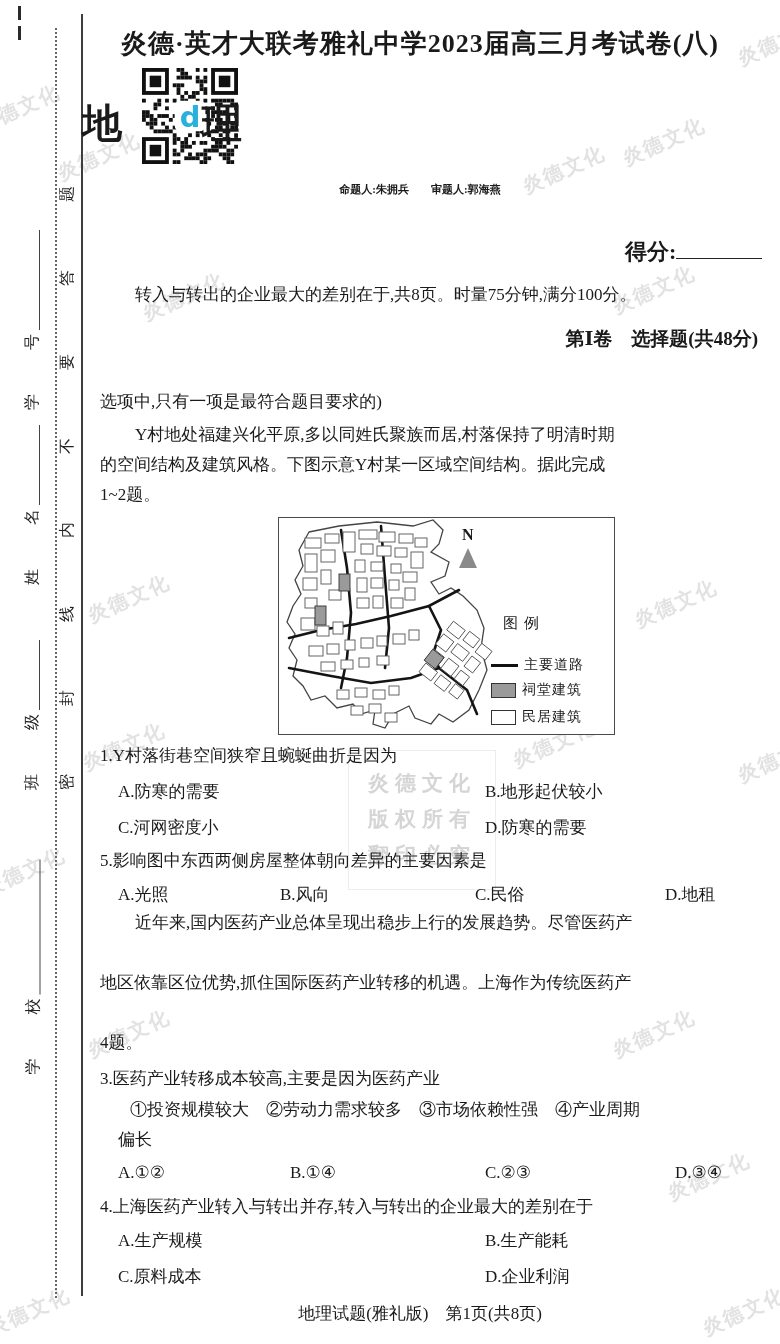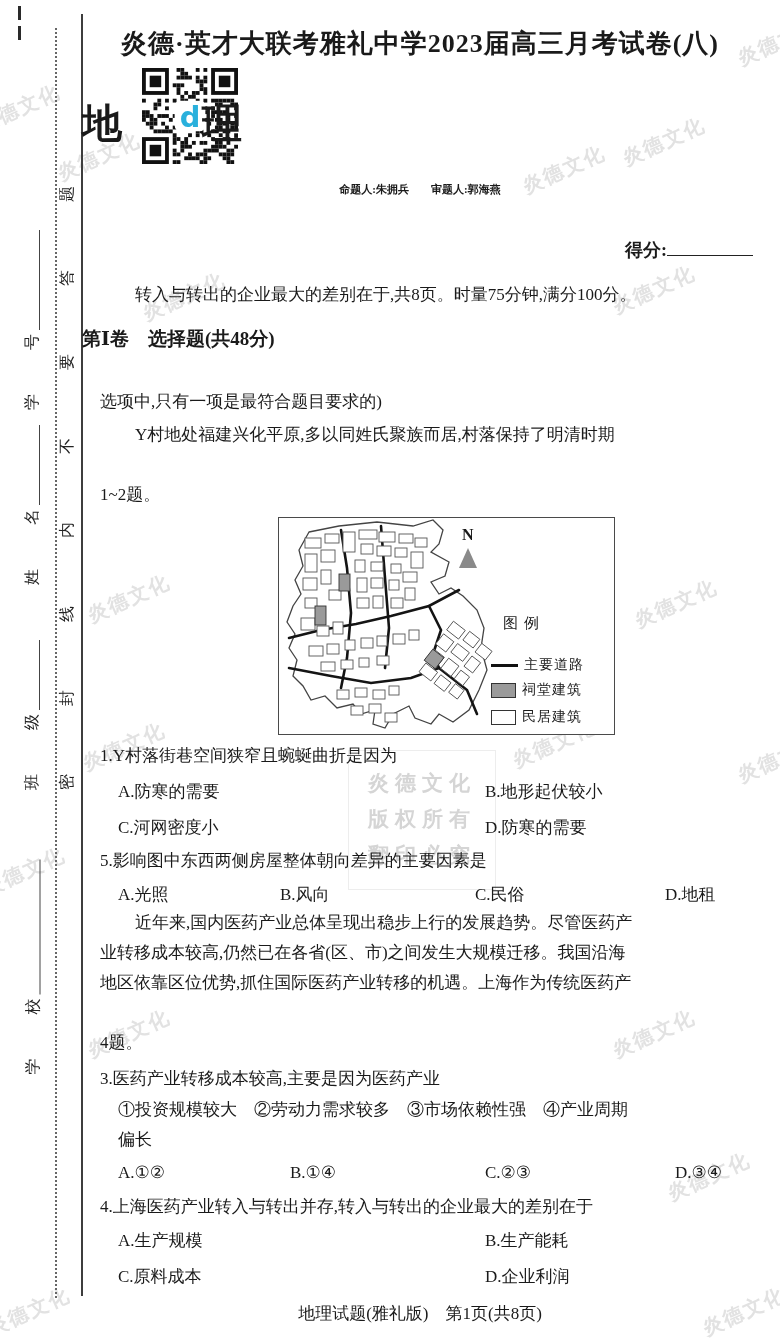--- a/index.html
+++ b/index.html
@@ -2,21 +2,21 @@
 <html><head>
 <meta charset="utf-8">
 <style>
   html,body{margin:0;padding:0;background:#ffffff;}
   .page{
     position:relative;width:780px;height:1344px;background:#fff;overflow:hidden;
     font-family:"Liberation Serif","DejaVu Serif",serif;color:#1a1a1a;
   }
   .ln{position:absolute;white-space:nowrap;font-size:17px;line-height:1.3;}
   .bold{font-weight:bold;}
-  .center-col{position:absolute;left:82px;width:676px;text-align:left;white-space:nowrap;}
+  .center-col{position:absolute;left:82px;width:676px;text-align:right;white-space:nowrap;}
   
   .vline-dotted{position:absolute;left:55px;top:28px;height:1270px;border-left:2px dotted #666;}
   .vline-solid{position:absolute;left:81px;top:14px;height:1282px;border-left:2px solid #3d3d3d;}
   .cropmark{position:absolute;width:3px;height:14px;background:#2a2a2a;}
   .rot-field{
     position:absolute;height:20px;display:flex;align-items:flex-end;
     transform:rotate(-90deg);font-size:16px;color:#222;letter-spacing:14px;
   }
   .rot-field .blank{flex:1;border-bottom:1.5px solid #444;margin-bottom:3px;margin-left:-10px;}
   .rot-seal{
@@ -29,21 +29,21 @@
   .wm-center{position:absolute;left:348px;top:750px;width:146px;border:1px solid #ededed;
       text-align:center;padding:10px 0 12px 0;z-index:0;}
   .wm-center div{color:#d5d5d5;font-size:21px;font-weight:bold;letter-spacing:6px;margin:8px 0;}
   
   .exam-title{position:absolute;left:82px;top:26px;width:676px;text-align:center;
       font-size:26px;font-weight:bold;letter-spacing:1px;}
   .subject{position:absolute;left:82px;top:96px;width:676px;
       font-size:40px;font-weight:bold;}
   .authors{position:absolute;left:82px;top:182px;width:676px;text-align:center;
       font-size:11px;font-weight:bold;}
-  .score{position:absolute;left:625px;top:237px;font-size:18px;font-weight:bold;}
+  .score{position:absolute;left:625px;top:237px;font-size:22px;font-weight:bold;}
   .score .blank{display:inline-block;width:86px;border-bottom:1.5px solid #222;height:18px;}
   .qr{position:absolute;left:142px;top:68px;width:96px;height:96px;}
   
   .figure-box{position:absolute;left:278px;top:517px;width:335px;height:216px;
       border:1px solid #4a4a4a;background:#fff;z-index:1;}
   .north-label{position:absolute;left:183px;top:8px;font-size:16px;font-weight:bold;}
   .north-tri{position:absolute;left:180px;top:30px;width:0;height:0;
       border-left:9px solid transparent;border-right:9px solid transparent;
       border-bottom:20px solid #8a8a8a;}
   .legend-title{position:absolute;left:224px;top:96px;font-size:15px;letter-spacing:6px;}
@@ -323,20 +323,21 @@
   <div class="score">
     <span>得分:</span><span class="blank"></span>
   </div>
 
   <div class="ln" style="left:135px;top:284px">转入与转出的企业最大的差别在于,共8页。时量75分钟,满分100分。</div>
 
   <div class="center-col bold" style="top:326px;font-size:19px">第Ⅰ卷　选择题(共48分)</div>
   <div class="ln" style="left:135px;top:424px">Y村地处福建兴化平原,多以同姓氏聚族而居,村落保持了明清时期</div>
 
   <div class="ln" style="left:100px;top:391px">选项中,只有一项是最符合题目要求的)</div>
+  <div class="ln" style="left:100px;top:454px">的空间结构及建筑风格。下图示意Y村某一区域空间结构。据此完成</div>
   <div class="ln" style="left:100px;top:484px">1~2题。</div>
 
   <div class="figure-box">
     <svg width="212" height="214" viewBox="0 0 212 214" style="position:absolute;left:2px;top:0">
 
       <path d="M28,14 L58,8 L96,4 L132,8 L152,2 L162,12 L158,26 L150,34 L168,44 L164,58 L150,64
                L158,76 L170,70 L182,78 L196,92 L203,110 L200,130 L206,152 L198,172 L188,192
                L172,204 L158,196 L150,206 L134,200 L128,188 L112,196 L104,210 L92,206 L94,192
                L80,196 L72,186 L56,190 L44,178 L30,182 L22,168 L12,158 L16,142 L8,130 L14,116
                L6,104 L12,88 L20,76 L14,62 L22,48 L18,32 Z" fill="none" stroke="#444" stroke-width="1.3"></path>
@@ -445,26 +446,25 @@
   <span class="ln" style="left:118px;top:817px">C.河网密度小</span>
   <span class="ln" style="left:485px;top:817px">D.防寒的需要</span>
 
   <div class="ln" style="left:100px;top:850px">5.影响图中东西两侧房屋整体朝向差异的主要因素是</div>
   <span class="ln" style="left:118px;top:884px">A.光照</span>
   <span class="ln" style="left:280px;top:884px">B.风向</span>
   <span class="ln" style="left:475px;top:884px">C.民俗</span>
   <span class="ln" style="left:665px;top:884px">D.地租</span>
 
   <div class="ln" style="left:135px;top:912px">近年来,国内医药产业总体呈现出稳步上行的发展趋势。尽管医药产</div>
-  <div class="ln" style="left:100px;top:942px">业转移成本较高,仍然已在各省(区、市)之间发生大规模迁移。我国沿海</div>
   <div class="ln" style="left:100px;top:972px">地区依靠区位优势,抓住国际医药产业转移的机遇。上海作为传统医药产</div>
   <div class="ln" style="left:100px;top:1032px">4题。</div>
 
   <div class="ln" style="left:100px;top:1068px">3.医药产业转移成本较高,主要是因为医药产业</div>
-  <div class="ln" style="left:118px;top:1099px">①投资规模较大　②劳动力需求较多　③市场依赖性强　④产业周期</div>
+  <div class="ln" style="left:130px;top:1099px">①投资规模较大　②劳动力需求较多　③市场依赖性强　④产业周期</div>
   <div class="ln" style="left:118px;top:1129px">偏长</div>
   <span class="ln" style="left:118px;top:1162px">A.①②</span>
   <span class="ln" style="left:290px;top:1162px">B.①④</span>
   <span class="ln" style="left:485px;top:1162px">C.②③</span>
   <span class="ln" style="left:675px;top:1162px">D.③④</span>
 
   <div class="ln" style="left:100px;top:1196px">4.上海医药产业转入与转出并存,转入与转出的企业最大的差别在于</div>
   <span class="ln" style="left:118px;top:1230px">A.生产规模</span>
   <span class="ln" style="left:485px;top:1230px">B.生产能耗</span>
   <span class="ln" style="left:118px;top:1266px">C.原料成本</span>

